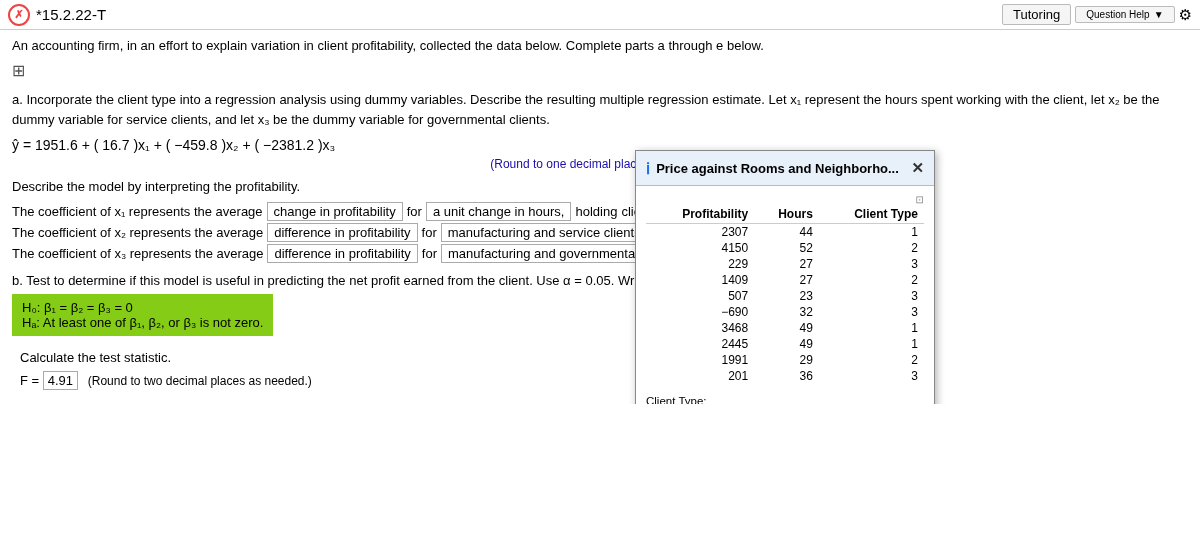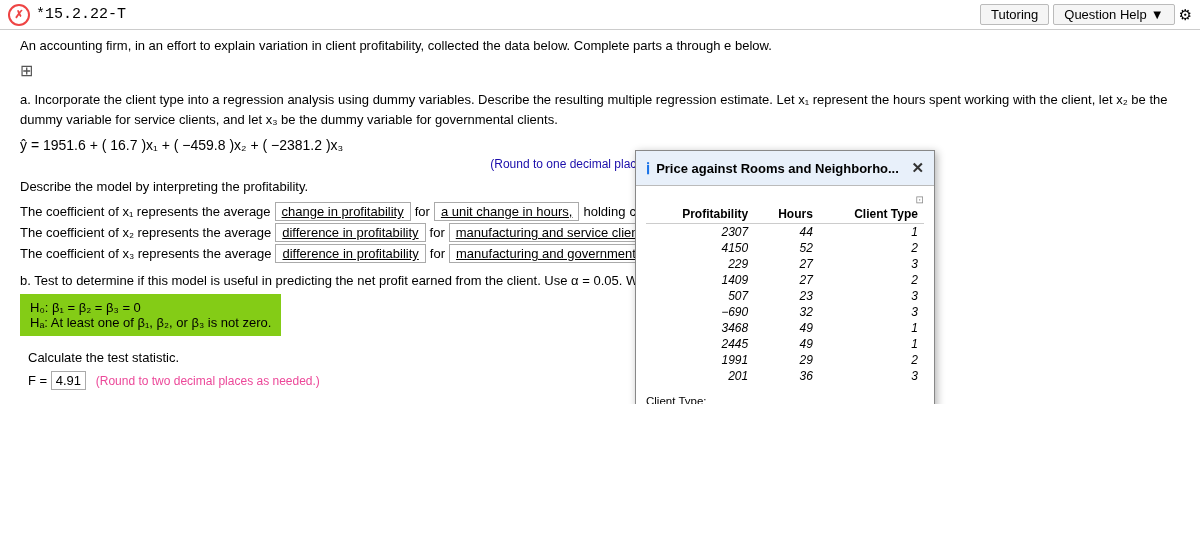--- a/index.html
+++ b/index.html
@@ -5,50 +5,50 @@
     * { box-sizing: border-box; margin: 0; padding: 0; }
     body { font-family: Arial, sans-serif; font-size: 13px; background: #fff; color: #000; }
 
     
     #topbar {
       display: flex; align-items: center; justify-content: space-between;
       border-bottom: 1px solid #ccc; padding: 4px 8px; height: 30px;
     }
     #topbar-left { display: flex; align-items: center; gap: 6px; }
     #topbar-left .logo-icon { width: 22px; height: 22px; border: 2px solid #e44; border-radius: 50%; display: flex; align-items: center; justify-content: center; font-size: 11px; color: #e44; font-weight: bold; }
-    #topbar-left .title { font-size: 15px; font-weight: normal; font-family: Liberation Mono, monospace; }
+    #topbar-left .title { font-size: 15px; font-weight: normal; }
     #topbar-right { display: flex; align-items: center; gap: 4px; }
     .btn-topbar {
       border: 1px solid #bbb; background: #f5f5f5; padding: 2px 10px;
       font-size: 13px; cursor: pointer; border-radius: 2px;
     }
     .btn-topbar-dropdown {
       border: 1px solid #bbb; background: #f5f5f5; padding: 2px 10px;
-      font-size: 13px; cursor: pointer; border-radius: 2px; display: flex; align-items: center; gap: 4px;
+      font-size: 10px; cursor: pointer; border-radius: 2px; display: flex; align-items: center; gap: 4px;
     }
     .gear-icon { font-size: 15px; cursor: pointer; }
 
     
-    #main { padding: 8px 20px; position: relative; }
+    #main { padding: 8px 12px; position: relative; }
 
     .problem-intro { margin-bottom: 8px; font-size: 13px; }
 
     .click-icon-row { display: flex; align-items: center; gap: 6px; margin-bottom: 10px; }
     .table-icon { color: #555; font-size: 16px; }
 
     .part-a { margin-bottom: 4px; font-size: 13px; line-height: 1.5; }
 
     .equation-row { margin: 8px 0 4px 0; font-size: 14px; display: flex; align-items: baseline; flex-wrap: wrap; gap: 2px; }
     .round-note { font-size: 12px; color: #1a0dab; margin-bottom: 8px; text-align: center; }
 
     .describe-row { margin-bottom: 8px; font-size: 13px; }
 
     .coeff-table { margin-bottom: 8px; }
     .coeff-row { display: flex; align-items: baseline; gap: 4px; margin-bottom: 2px; font-size: 13px; flex-wrap: wrap; }
-    .coeff-row .box { border: 1px solid #aaa; padding: 1px 6px; background: #fff; text-decoration: underline; }
+    .coeff-row .box { border: 1px solid #aaa; padding: 1px 6px; background: #fff; }
 
     .part-b { margin: 10px 0 6px 0; font-size: 13px; }
 
     .hypothesis-box { background: #84cc16; border: none; padding: 6px 10px; margin-bottom: 6px; display: inline-block; font-size: 13px; }
 
     .calc-row { margin: 8px 8px; font-size: 13px; }
     .f-value { border: 1px solid #aaa; padding: 1px 4px; }
 
     
     #popup {
@@ -73,21 +73,21 @@
     }
     #popup-header-left { display: flex; align-items: center; gap: 6px; }
     .info-icon { color: #1a73e8; font-size: 16px; font-weight: bold; }
     .close-x { cursor: pointer; font-size: 15px; color: #333; }
 
     #popup-body { padding: 8px 10px; }
 
     .popup-table { width: 100%; border-collapse: collapse; margin-bottom: 8px; }
     .popup-table th { font-size: 12px; font-weight: bold; text-align: right; padding: 2px 6px; border-bottom: 1px solid #ccc; }
     .popup-table th:first-child { text-align: right; }
-    .popup-table td { font-size: 12px; text-align: right; padding: 1px 6px; font-style: italic; }
+    .popup-table td { font-size: 12px; text-align: right; padding: 1px 6px; }
     .popup-table tr:nth-child(odd) td { background: #fff; }
 
     .client-type-note { font-size: 11.5px; margin: 6px 0 10px 0; line-height: 1.6; }
 
     #popup-footer { display: flex; justify-content: center; gap: 10px; padding: 8px; border-top: 1px solid #eee; }
     .btn-popup { border: 1px solid #aaa; background: #f5f5f5; padding: 3px 16px; font-size: 13px; cursor: pointer; border-radius: 2px; }
     .btn-popup-done { border: 1px solid #1a73e8; background: #d2e3fc; padding: 3px 16px; font-size: 13px; cursor: pointer; border-radius: 2px; }
 
     .small-resize { float: right; font-size: 10px; color: #888; }
   </style>
@@ -166,21 +166,21 @@
     <div>Hₐ: At least one of β₁, β₂, or β₃ is not zero.</div>
   </div>
 
   <div class="calc-row">
     <span>Calculate the test statistic.</span>
   </div>
 
   <div class="calc-row">
     <span>F =</span>
     <span class="f-value">4.91</span>
-    <span style="color:#ec4899; font-size:12px; margin-left:6px;">(Round to two decimal places as needed.)</span>
+    <span style="color:#000000; font-size:12px; margin-left:6px;">(Round to two decimal places as needed.)</span>
   </div>
 
   
   <div id="popup">
     <div id="popup-header">
       <div id="popup-header-left">
         <span class="info-icon">ℹ</span>
         <span>Price against Rooms and Neighborho...</span>
       </div>
       <span class="close-x">✕</span>

